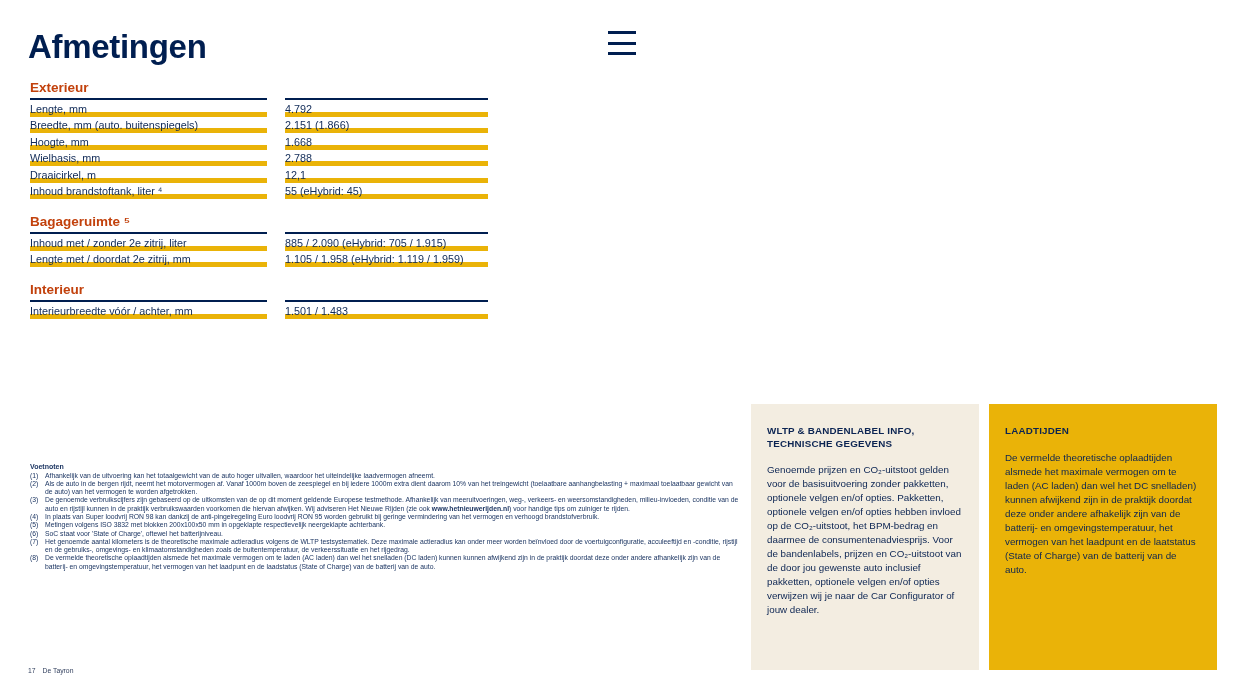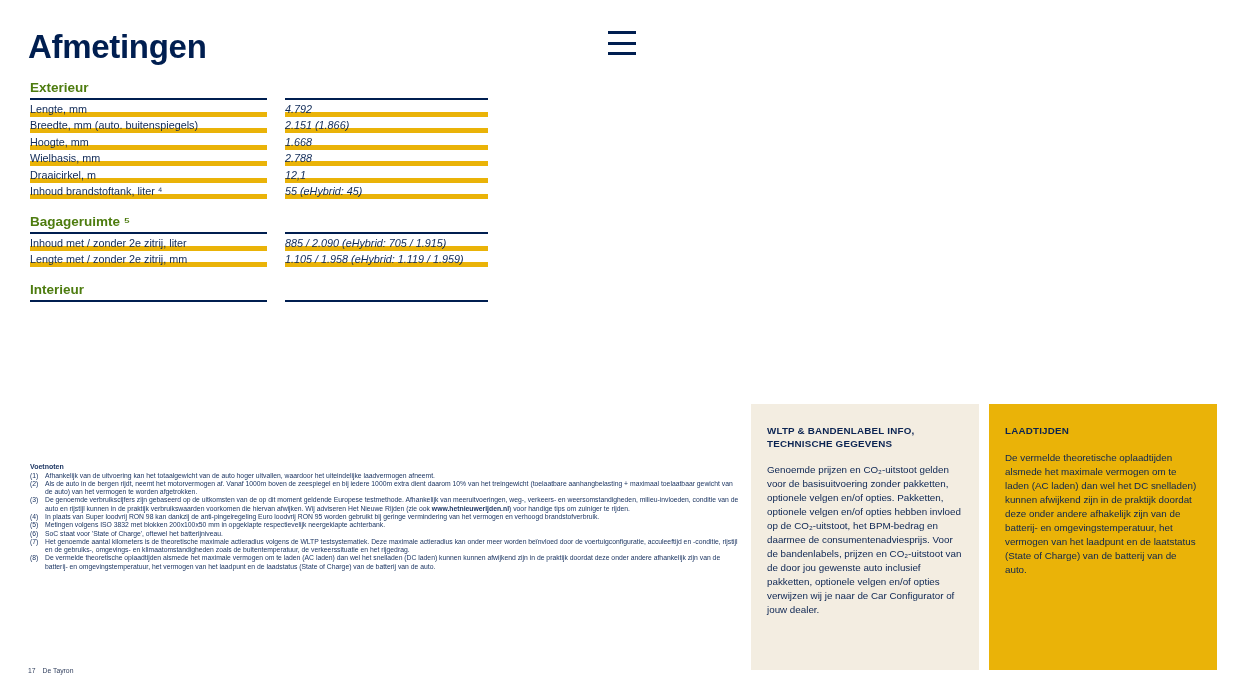--- a/index.html
+++ b/index.html
@@ -23,22 +23,22 @@
   }
   .menu-btn .bar { width:28px; height:3px; background:#001e50; }
 
   
   .spec-tables { position:absolute; left:30px; top:78px; width:458px; }
   .spec-section { margin-bottom:13px; }
   .spec-header-row { display:flex; }
   .spec-header-row .cell { border-bottom:2px solid #001e50; padding-bottom:2px; }
   .col-l { width:237px; }
   .col-gap { width:18px; }
-  .col-v { width:203px;font-style:italic; }
-  .spec-title { font-size:13.5px; font-weight:bold; color:#4d7c0f; }
+  .col-v { width:203px; }
+  .spec-title { font-size:13.5px; font-weight:bold; color:#c2410c; }
   .spec-row { display:flex; }
   .spec-row .cell {
     border-bottom:5px solid #eab308;
     font-size:10.8px; line-height:12px;
     padding:2.5px 0 2px 0; height:16.5px;
     color:#102a56;
   }
   .spec-row .cell.col-gap { border-bottom:none; height:16.5px; padding:0; }
 
   
@@ -117,31 +117,36 @@
         <div class="cell col-l"><span class="spec-title">Bagageruimte ⁵</span></div>
         <div class="col-gap"></div>
         <div class="cell col-v"></div>
       </div>
       <div class="spec-row">
         <div class="cell col-l">Inhoud met / zonder 2e zitrij, liter</div>
         <div class="cell col-gap"></div>
         <div class="cell col-v">885 / 2.090 (eHybrid: 705 / 1.915)</div>
       </div>
       <div class="spec-row">
-        <div class="cell col-l">Lengte met / zonder 2e zitrij, mm</div>
+        <div class="cell col-l">Lengte met / doordat 2e zitrij, mm</div>
         <div class="cell col-gap"></div>
         <div class="cell col-v">1.105 / 1.958 (eHybrid: 1.119 / 1.959)</div>
       </div>
     </div>
     <div class="spec-section">
       <div class="spec-header-row">
         <div class="cell col-l"><span class="spec-title">Interieur</span></div>
         <div class="col-gap"></div>
         <div class="cell col-v"></div>
       </div>
+      <div class="spec-row">
+        <div class="cell col-l">Interieurbreedte vóór / achter, mm</div>
+        <div class="cell col-gap"></div>
+        <div class="cell col-v">1.501 / 1.483</div>
+      </div>
     </div>
   </div>
 
 <div class="footnotes">
   <div class="footnotes-heading">Voetnoten</div>
   <div id="footnotes-list">
       <div class="footnote-item">
         <span class="footnote-num">(1)</span>
         <span class="footnote-text"><span>Afhankelijk van de uitvoering kan het totaalgewicht van de auto hoger uitvallen, waardoor het uiteindelijke laadvermogen afneemt.</span></span>
       </div>

